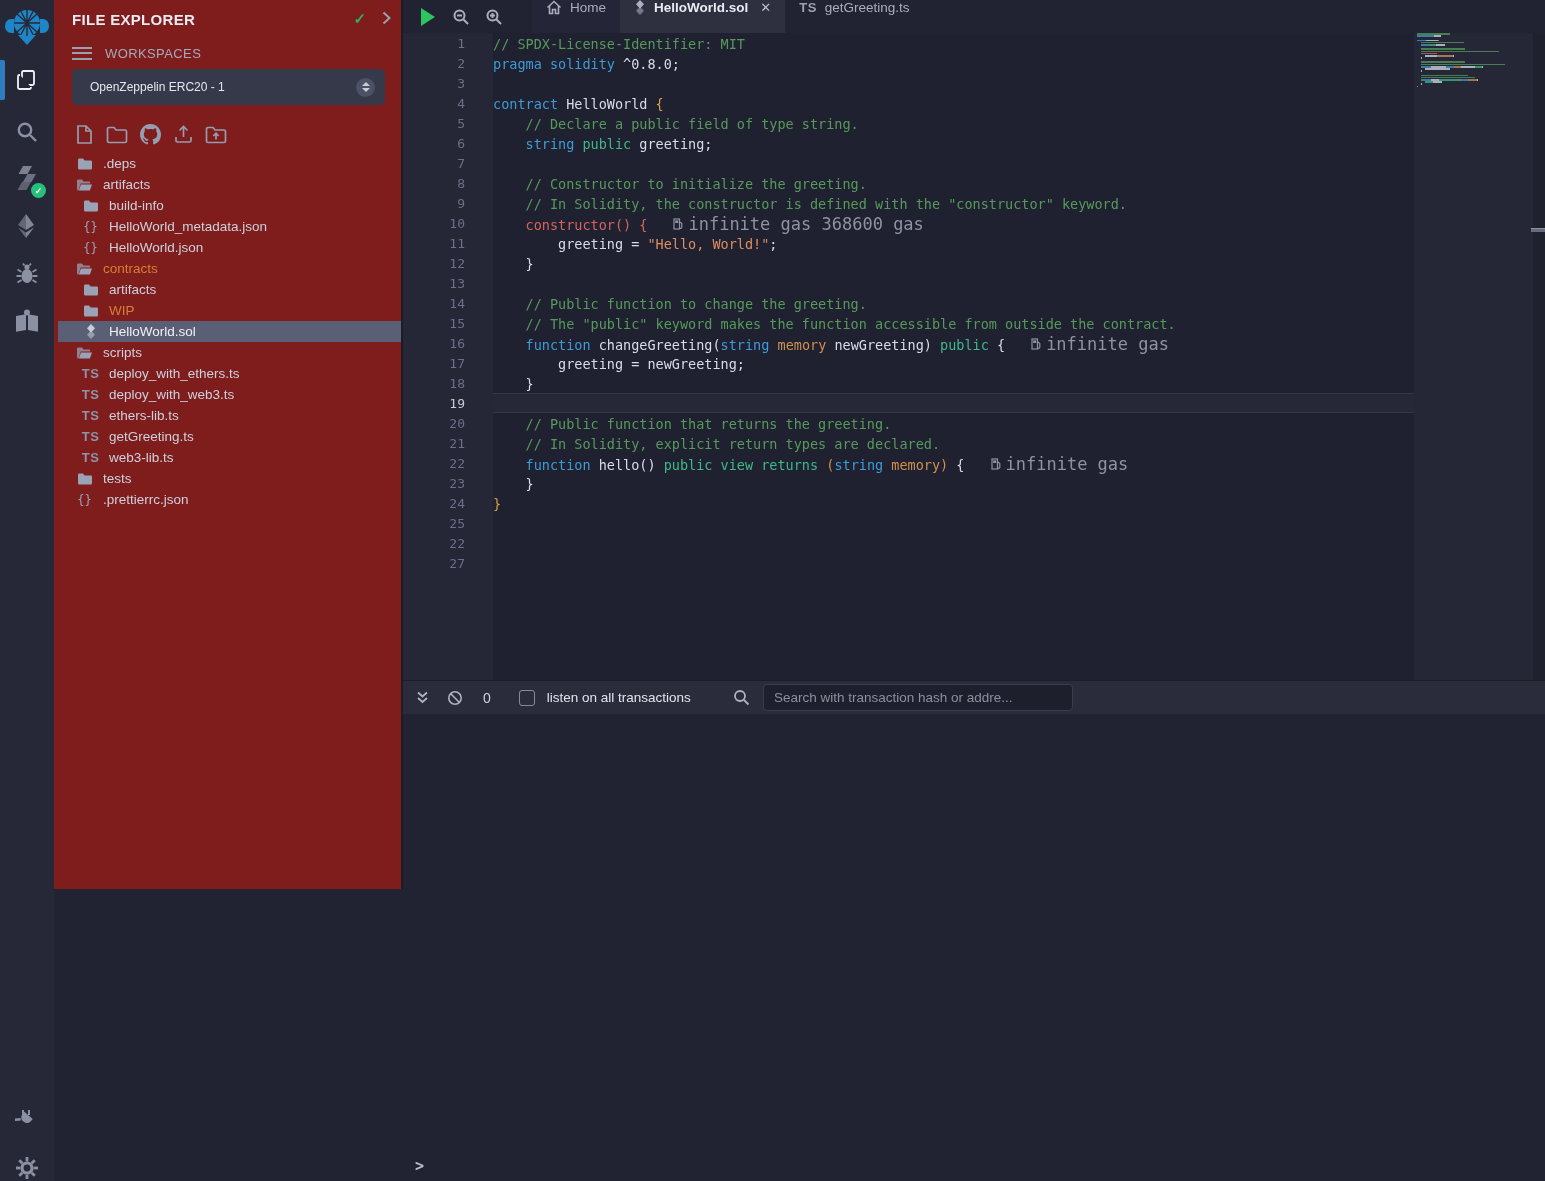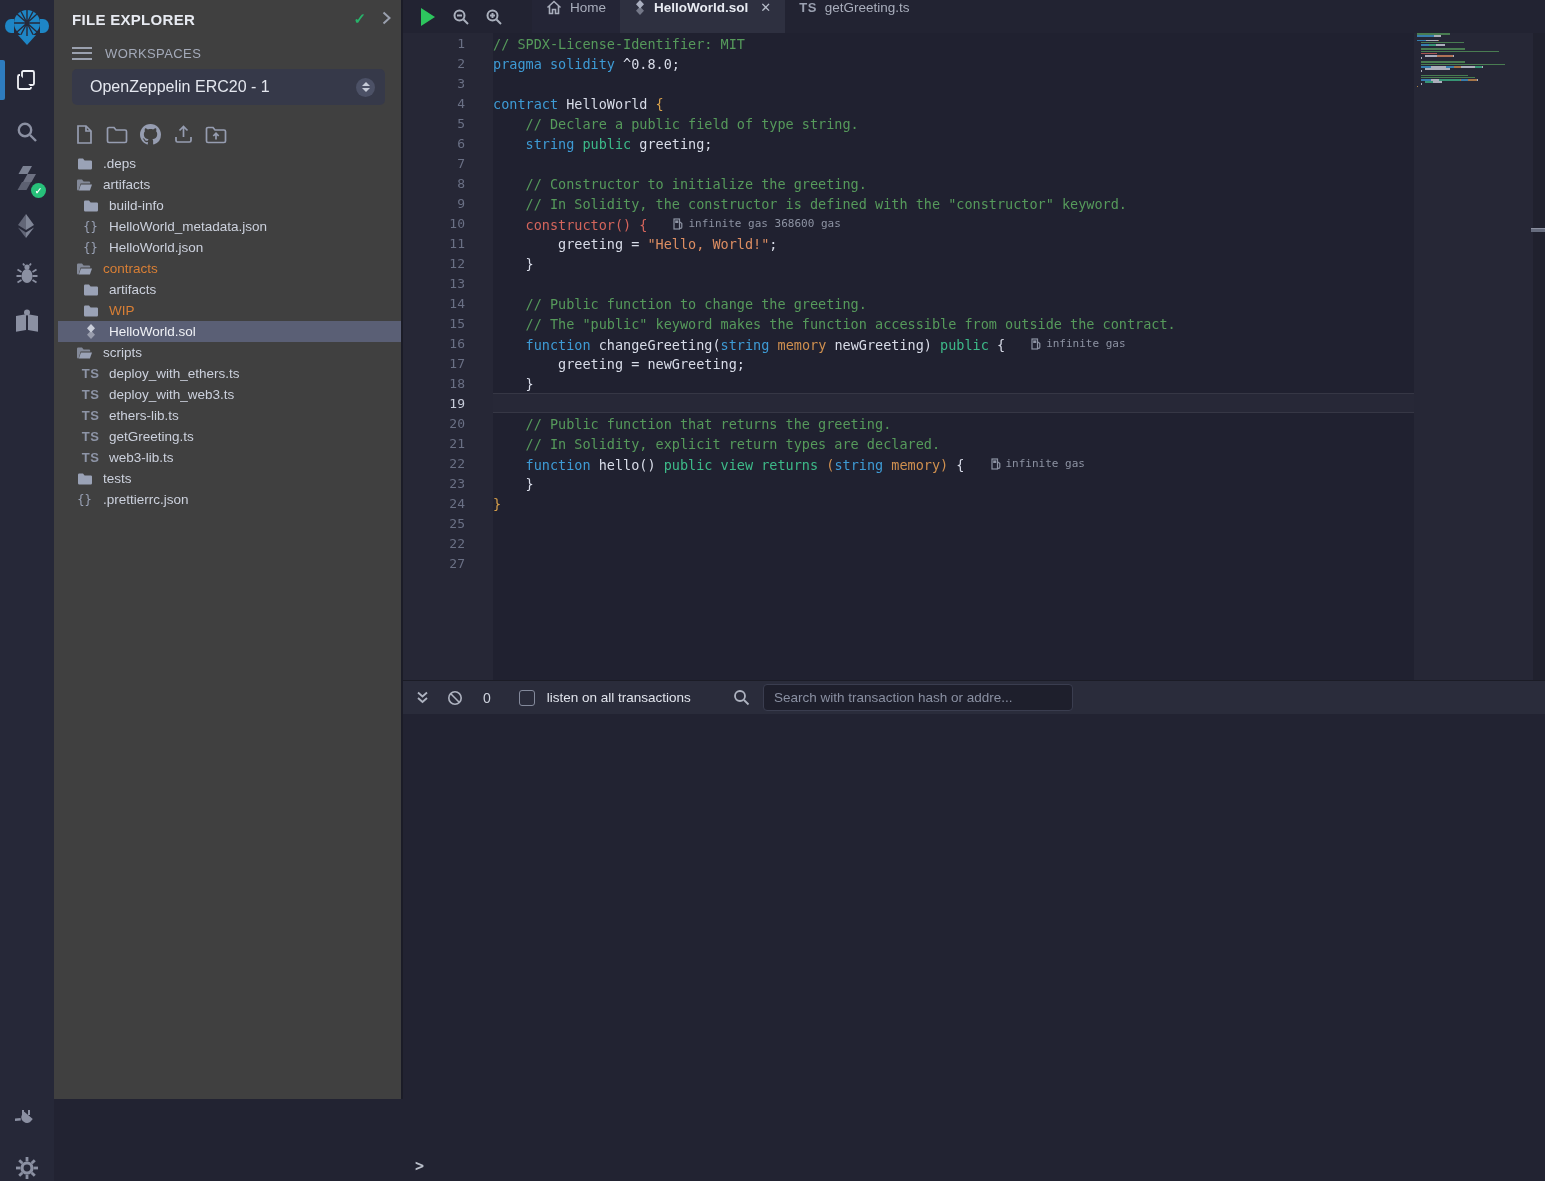--- a/index.html
+++ b/index.html
@@ -15,36 +15,36 @@
   .ab-item { position:absolute; left:0; width:54px; height:44px;
     display:flex; align-items:center; justify-content:center; color:#8b90a2; cursor:pointer; }
   .ab-item.active { color:#f2f3f7; }
   .ab-item.active::before { content:""; position:absolute; left:0; top:2px; bottom:2px;
     width:5px; background:#2e7cbf; border-radius:0 2px 2px 0; }
   .ab-badge { position:absolute; right:8px; bottom:2px; width:15px; height:15px;
     border-radius:50%; background:#27c07a; display:flex; align-items:center; justify-content:center;
     color:#fff; font-size:9px; font-weight:bold; }
 
   
-  .side-panel { position:absolute; left:54px; top:0; width:349px; height:1099px;
-    background:#404040; border-right:2px solid #1b1c27; }
+  .side-panel { position:absolute; left:54px; top:0; width:349px; height:889px;
+    background:#7f1d1d; border-right:2px solid #1b1c27; }
   .fe-header { position:absolute; left:18px; right:10px; top:8px; height:22px;
     display:flex; align-items:center; }
   .fe-title { color:#e7eaf1; font-size:15px; font-weight:600; letter-spacing:.3px; flex:1; }
   .fe-check { color:#27b36a; font-size:15px; font-weight:bold; margin-right:16px; }
   .fe-chev { color:#9aa0ae; font-size:15px; }
   .ws-row { position:absolute; left:18px; top:42px; height:22px; display:flex; align-items:center; }
   .hamburger { width:20px; height:13px; border-top:2px solid #9aa0ae; border-bottom:2px solid #9aa0ae;
     position:relative; margin-right:13px; cursor:pointer; }
   .hamburger::after { content:""; position:absolute; left:0; right:0; top:3.5px; height:2px; background:#9aa0ae; }
   .ws-label { color:#a4aab9; font-size:13px; letter-spacing:.4px; }
   .ws-select { position:absolute; left:18px; top:69px; width:313px; height:36px;
     background:#363949; border-radius:5px; display:flex; align-items:center; padding:0 10px 0 18px;
     cursor:pointer; }
-  .ws-select-text { color:#e4e7ef; font-size:16px; flex:1; }
+  .ws-select-text { color:#e4e7ef; font-size:12px; flex:1; }
   .ws-sort { width:19px; height:19px; border-radius:50%; background:#4c5166;
     display:flex; flex-direction:column; align-items:center; justify-content:center; gap:2px; }
   .ws-sort i { display:block; width:0; height:0; border-left:4px solid transparent; border-right:4px solid transparent; }
   .ws-sort i.up { border-bottom:4px solid #c7ccd8; }
   .ws-sort i.dn { border-top:4px solid #c7ccd8; }
   .fe-toolbar { position:absolute; left:18px; top:122px; height:24px; display:flex; gap:9px; }
   .fe-tool { width:24px; height:24px; display:flex; align-items:center; justify-content:center;
     color:#969db1; cursor:pointer; }
   .tree { position:absolute; left:4px; right:0; top:153px; }
   .tree-row { height:21px; display:flex; align-items:center; color:#ccd1dd; font-size:13.5px;
@@ -82,21 +82,21 @@
     background:rgba(255,255,255,0.035); border-top:1px solid rgba(255,255,255,0.07);
     border-bottom:1px solid rgba(255,255,255,0.07); }
   .gutter { position:absolute; left:0; top:1px; width:62px; }
   .gutter .ln { height:20px; line-height:20px; text-align:right;
     font-family:"DejaVu Sans Mono", monospace; font-size:13px; color:#6a7085; }
   .gutter .ln.cur { color:#c6cbd9; }
   .code { position:absolute; left:90px; top:1px; white-space:pre;
     font-family:"DejaVu Sans Mono", monospace; font-size:13.5px; }
   .code .cl { height:20px; line-height:20px; }
   .gas { display:inline-flex; align-items:center; gap:5px; margin-left:26px;
-    font-size:11px; color:#8d93a3; vertical-align:baseline; }
+    font-size:17px; color:#8d93a3; vertical-align:baseline; }
   .tok-c { color:#569a5b; } .tok-k { color:#3e9bd5; } .tok-t { color:#3dba89; }
   .tok-o { color:#d0904f; } .tok-r { color:#d5655c; } .tok-s { color:#dd8e62; }
   .tok-p { color:#d8dce8; } .tok-g { color:#d7a04b; }
 
   .minimap { position:absolute; left:1014px; top:0; width:100px; }
   .mm-line { height:2.2px; white-space:nowrap; font-size:0; }
   .mm-line i { display:inline-block; height:1.7px; opacity:.75; }
   .scroll-marker { position:absolute; left:1128px; top:195px; width:15px; height:4px;
     background:#666c7e; border-top:1px solid #8b90a0; }
 

